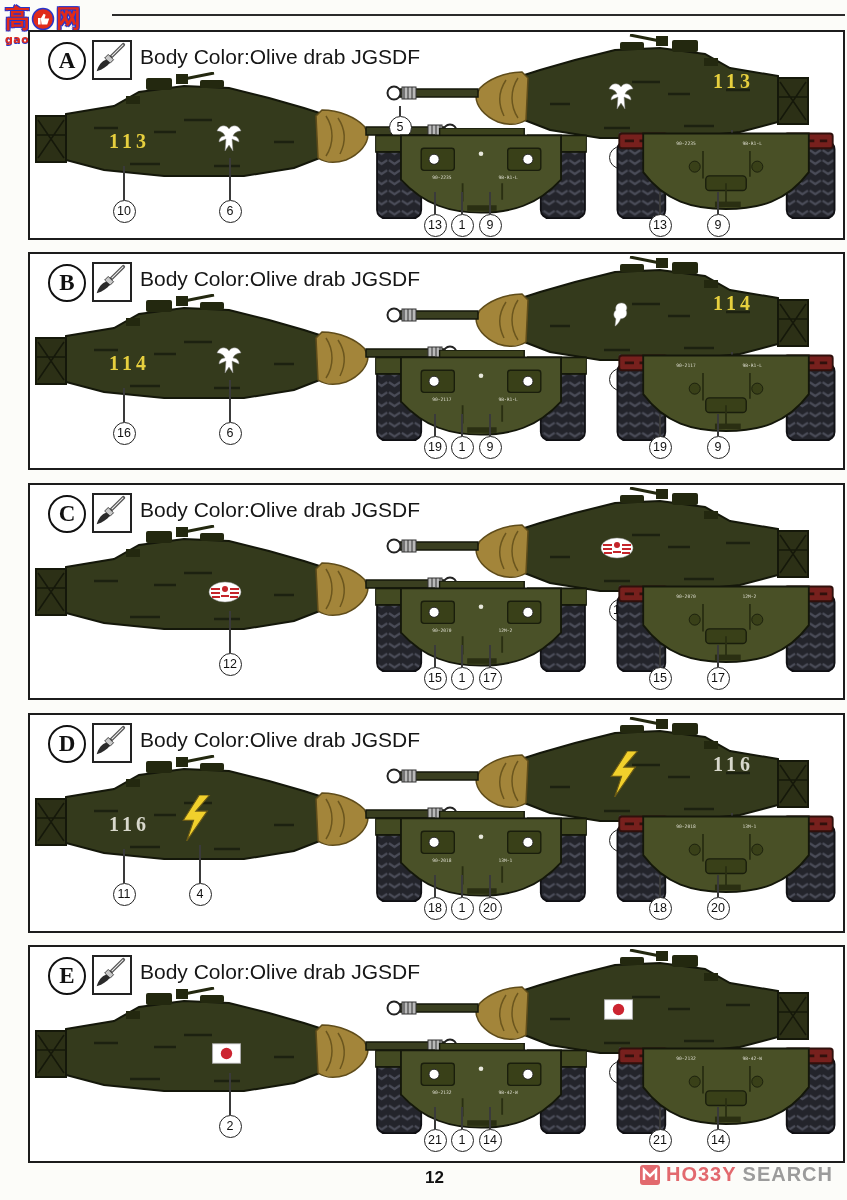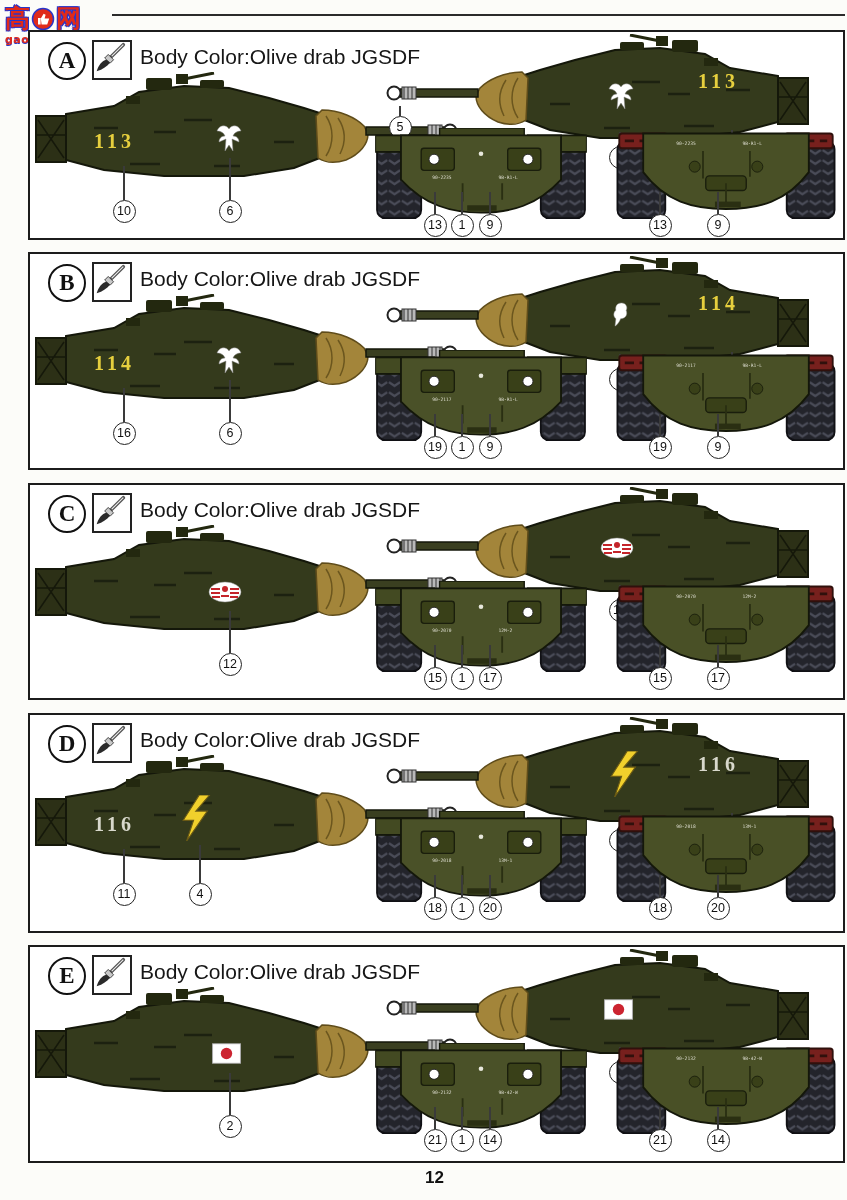--- a/index.html
+++ b/index.html
@@ -23,21 +23,21 @@
           border-radius:50%;text-align:center;font:bold 23px/34px "Liberation Serif",serif;color:#111;}
   .brush{position:absolute;left:62px;top:8px;width:36px;height:36px;border:2px solid #222;background:#fff;}
   .hdr-label{position:absolute;left:110px;top:13px;font:21px "Liberation Sans",sans-serif;color:#161616;}
 
   .tank{position:absolute;}
   .t-left{left:4px;top:40px;width:440px;height:120px;}
   .t-right{left:340px;top:2px;width:440px;height:120px;}
   .fv{position:absolute;left:336px;top:96px;width:230px;height:92px;}
   .rv{position:absolute;left:576px;top:96px;width:240px;height:92px;}
 
-  .tank-num{position:absolute;width:60px;text-align:left;font:bold 20px "Liberation Serif",serif;
+  .tank-num{position:absolute;width:60px;text-align:right;font:bold 20px "Liberation Serif",serif;
             color:#e6cf3e;letter-spacing:4px;text-indent:4px;}
   .n-left{left:60px;top:98px;}
   .n-right{left:664px;top:38px;}
   .n-white{color:#d8d8cc;}
   .emb{position:absolute;line-height:0;}
 
   .co{position:absolute;display:flex;flex-direction:column;align-items:center;width:26px;}
   .co-l{width:1.6px;background:#3a3a3a;}
   .co-c{width:21px;height:21px;background:#fff;border:1.6px solid #222;border-radius:50%;
         font:12.5px/21px "Liberation Sans",sans-serif;text-align:center;color:#111;}
@@ -496,14 +496,22 @@
         <div class="co-l" style="height:22px"></div>
         <div class="co-c">21</div>
       </div>
     <div class="co" style="left:675px;top:160px">
         <div class="co-l" style="height:22px"></div>
         <div class="co-c">14</div>
       </div>
   </div>
 
   <div class="pgnum">12</div>
+  <div class="brandbox">
+    <svg width="20" height="20" viewBox="0 0 20 20">
+      <rect width="20" height="20" rx="3" fill="#e2696e"></rect>
+      <path d="M4,15 V5 L10,11 L16,5 V15" stroke="#fff" stroke-width="2.5" fill="none"></path>
+    </svg>
+    <span class="hb">HO33Y</span>
+    <span class="se">SEARCH</span>
+  </div>
 
 </div>
 
 </body></html>

